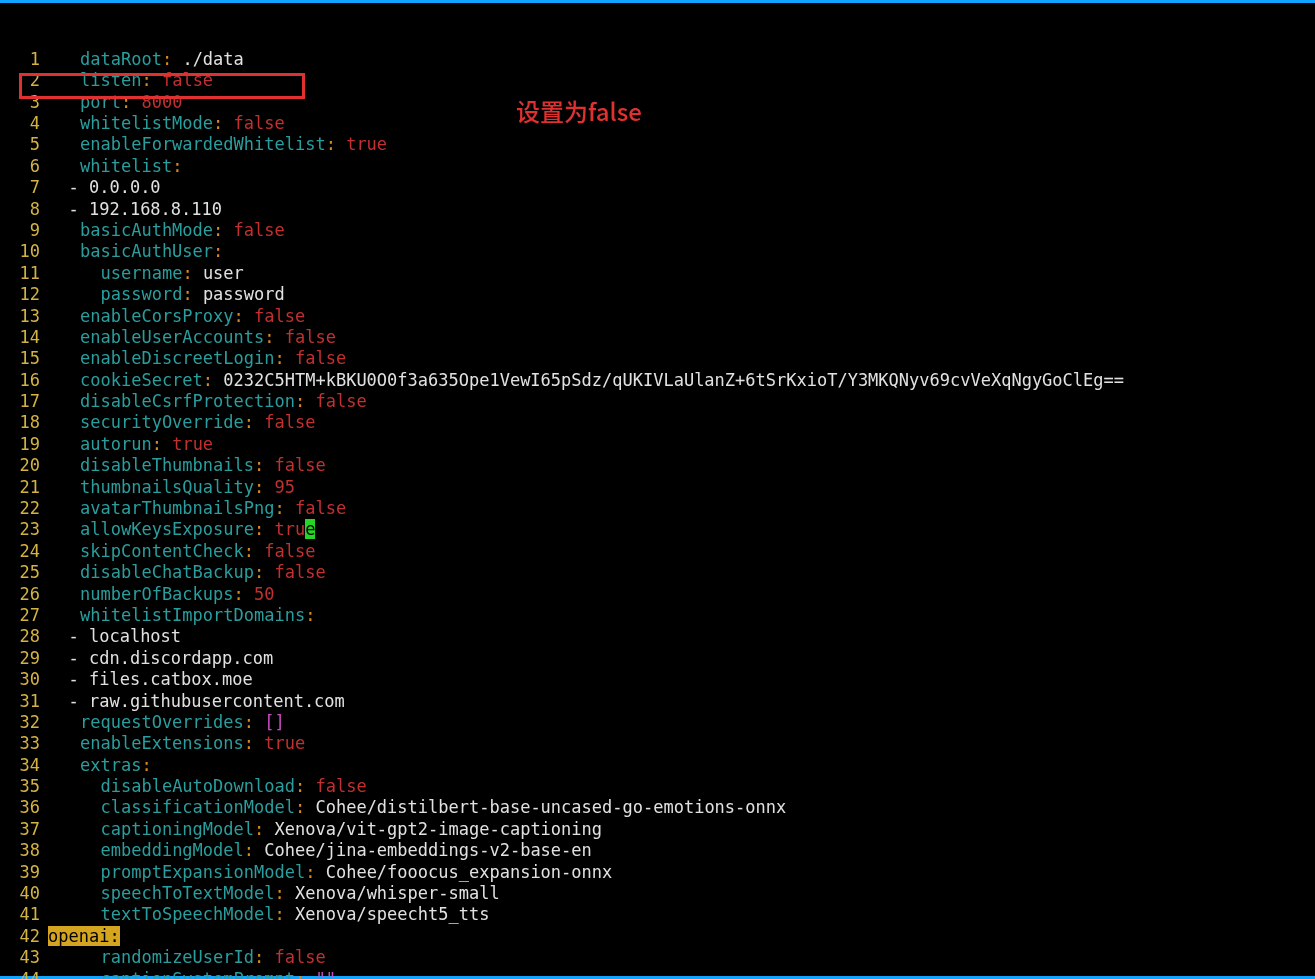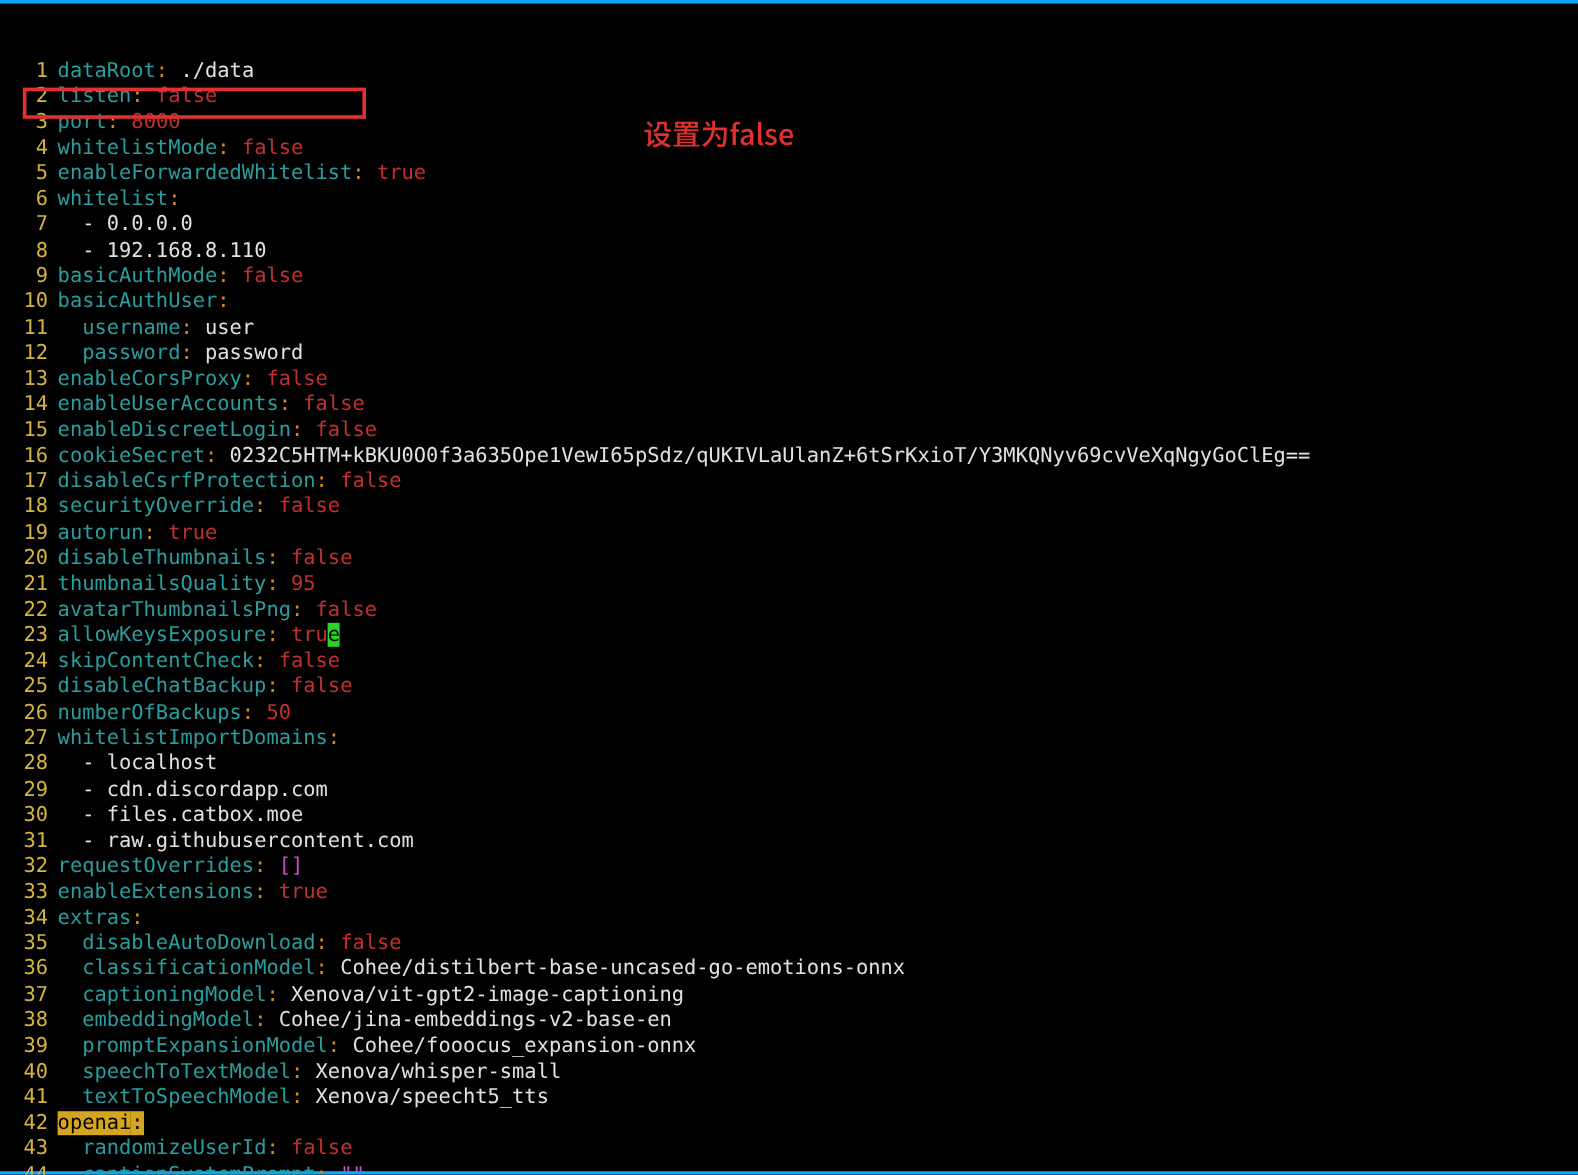--- a/index.html
+++ b/index.html
@@ -54,21 +54,21 @@
     text-align: right;
     color: var(--ln);
     padding-right: 8px;
     flex: 0 0 48px;
     user-select: none;
   }
   .code {
     flex: 1 1 auto;
     color: var(--fg-default);
   }
-  .k   { color: var(--key); }
+  .k   { color: var(--key); margin-left: 32px; }
   .p   { color: var(--punct); }
   .vf  { color: var(--val-false); }
   .vt  { color: var(--val-true); }
   .vn  { color: var(--val-num); }
   .vs  { color: var(--val-str); }
   .br  { color: var(--bracket); }
   .d   { color: var(--dash); }
   .cursor {
     background: var(--cursor);
     color: #000;
@@ -92,14 +92,14 @@
     pointer-events: none;
   }
 </style>
 </head>
 <body>
 
 <div class="terminal">
   <div id="code-area"><div class="line"><span class="ln">1</span><span class="code"><span class="k">dataRoot</span><span class="p">:</span> <span class="vs">./data</span></span></div><div class="line"><span class="ln">2</span><span class="code"><span class="k">listen</span><span class="p">:</span> <span class="vf">false</span></span></div><div class="line"><span class="ln">3</span><span class="code"><span class="k">port</span><span class="p">:</span> <span class="vn">8000</span></span></div><div class="line"><span class="ln">4</span><span class="code"><span class="k" style="color: rgb(42, 158, 158);">whitelistMode</span><span class="p">:</span> <span class="vf">false</span></span></div><div class="line"><span class="ln">5</span><span class="code"><span class="k">enableForwardedWhitelist</span><span class="p">:</span> <span class="vt">true</span></span></div><div class="line"><span class="ln">6</span><span class="code"><span class="k">whitelist</span><span class="p">:</span></span></div><div class="line"><span class="ln">7</span><span class="code"><span class="d">  - </span><span class="vs">0.0.0.0</span></span></div><div class="line"><span class="ln">8</span><span class="code"><span class="d">  - </span><span class="vs">192.168.8.110</span></span></div><div class="line"><span class="ln">9</span><span class="code"><span class="k">basicAuthMode</span><span class="p">:</span> <span class="vf">false</span></span></div><div class="line"><span class="ln">10</span><span class="code"><span class="k">basicAuthUser</span><span class="p">:</span></span></div><div class="line"><span class="ln">11</span><span class="code"><span>  </span><span class="k">username</span><span class="p">:</span> <span class="vs">user</span></span></div><div class="line"><span class="ln">12</span><span class="code"><span>  </span><span class="k">password</span><span class="p">:</span> <span class="vs">password</span></span></div><div class="line"><span class="ln">13</span><span class="code"><span class="k">enableCorsProxy</span><span class="p">:</span> <span class="vf">false</span></span></div><div class="line"><span class="ln">14</span><span class="code"><span class="k">enableUserAccounts</span><span class="p">:</span> <span class="vf">false</span></span></div><div class="line"><span class="ln">15</span><span class="code"><span class="k">enableDiscreetLogin</span><span class="p">:</span> <span class="vf">false</span></span></div><div class="line"><span class="ln">16</span><span class="code"><span class="k">cookieSecret</span><span class="p">:</span> <span class="vs">0232C5HTM+kBKU0O0f3a635Ope1VewI65pSdz/qUKIVLaUlanZ+6tSrKxioT/Y3MKQNyv69cvVeXqNgyGoClEg==</span></span></div><div class="line"><span class="ln">17</span><span class="code"><span class="k">disableCsrfProtection</span><span class="p">:</span> <span class="vf">false</span></span></div><div class="line"><span class="ln">18</span><span class="code"><span class="k">securityOverride</span><span class="p">:</span> <span class="vf">false</span></span></div><div class="line"><span class="ln">19</span><span class="code"><span class="k">autorun</span><span class="p">:</span> <span class="vt">true</span></span></div><div class="line"><span class="ln">20</span><span class="code"><span class="k">disableThumbnails</span><span class="p">:</span> <span class="vf">false</span></span></div><div class="line"><span class="ln">21</span><span class="code"><span class="k">thumbnailsQuality</span><span class="p">:</span> <span class="vn">95</span></span></div><div class="line"><span class="ln">22</span><span class="code"><span class="k">avatarThumbnailsPng</span><span class="p">:</span> <span class="vf">false</span></span></div><div class="line"><span class="ln">23</span><span class="code"><span class="k">allowKeysExposure</span><span class="p">:</span> <span class="vt">tru</span><span class="cursor">e</span></span></div><div class="line"><span class="ln">24</span><span class="code"><span class="k">skipContentCheck</span><span class="p">:</span> <span class="vf">false</span></span></div><div class="line"><span class="ln">25</span><span class="code"><span class="k">disableChatBackup</span><span class="p">:</span> <span class="vf">false</span></span></div><div class="line"><span class="ln">26</span><span class="code"><span class="k">numberOfBackups</span><span class="p">:</span> <span class="vn">50</span></span></div><div class="line"><span class="ln">27</span><span class="code"><span class="k">whitelistImportDomains</span><span class="p">:</span></span></div><div class="line"><span class="ln">28</span><span class="code"><span class="d">  - </span><span class="vs">localhost</span></span></div><div class="line"><span class="ln">29</span><span class="code"><span class="d">  - </span><span class="vs">cdn.discordapp.com</span></span></div><div class="line"><span class="ln">30</span><span class="code"><span class="d">  - </span><span class="vs">files.catbox.moe</span></span></div><div class="line"><span class="ln">31</span><span class="code"><span class="d">  - </span><span class="vs">raw.githubusercontent.com</span></span></div><div class="line"><span class="ln">32</span><span class="code"><span class="k">requestOverrides</span><span class="p">:</span> <span class="br">[]</span></span></div><div class="line"><span class="ln">33</span><span class="code"><span class="k">enableExtensions</span><span class="p">:</span> <span class="vt">true</span></span></div><div class="line"><span class="ln">34</span><span class="code"><span class="k">extras</span><span class="p">:</span></span></div><div class="line"><span class="ln">35</span><span class="code"><span>  </span><span class="k">disableAutoDownload</span><span class="p">:</span> <span class="vf">false</span></span></div><div class="line"><span class="ln">36</span><span class="code"><span>  </span><span class="k">classificationModel</span><span class="p">:</span> <span class="vs">Cohee/distilbert-base-uncased-go-emotions-onnx</span></span></div><div class="line"><span class="ln">37</span><span class="code"><span>  </span><span class="k">captioningModel</span><span class="p">:</span> <span class="vs">Xenova/vit-gpt2-image-captioning</span></span></div><div class="line"><span class="ln">38</span><span class="code"><span>  </span><span class="k">embeddingModel</span><span class="p">:</span> <span class="vs">Cohee/jina-embeddings-v2-base-en</span></span></div><div class="line"><span class="ln">39</span><span class="code"><span>  </span><span class="k">promptExpansionModel</span><span class="p">:</span> <span class="vs">Cohee/fooocus_expansion-onnx</span></span></div><div class="line"><span class="ln">40</span><span class="code"><span>  </span><span class="k">speechToTextModel</span><span class="p">:</span> <span class="vs">Xenova/whisper-small</span></span></div><div class="line"><span class="ln">41</span><span class="code"><span>  </span><span class="k">textToSpeechModel</span><span class="p">:</span> <span class="vs">Xenova/speecht5_tts</span></span></div><div class="line"><span class="ln">42</span><span class="code"><span class="searchhl">openai</span><span class="searchhl">:</span></span></div><div class="line"><span class="ln">43</span><span class="code"><span>  </span><span class="k">randomizeUserId</span><span class="p">:</span> <span class="vf">false</span></span></div><div class="line"><span class="ln">44</span><span class="code"><span>  </span><span class="k">captionSystemPrompt</span><span class="p">:</span> <span class="br">""</span></span></div></div>
 
   <div class="annotation-box" id="annot-box" style="left: 19px; top: 70px; width: 286px; height: 26px;"></div>
-  <div class="annotation-text" id="annot-text" style="left: 536px; top: 97px;">设置为false</div>
+  <div class="annotation-text" id="annot-text" style="left: 516px; top: 97px;">设置为false</div>
 </div>
 
 </body></html>

